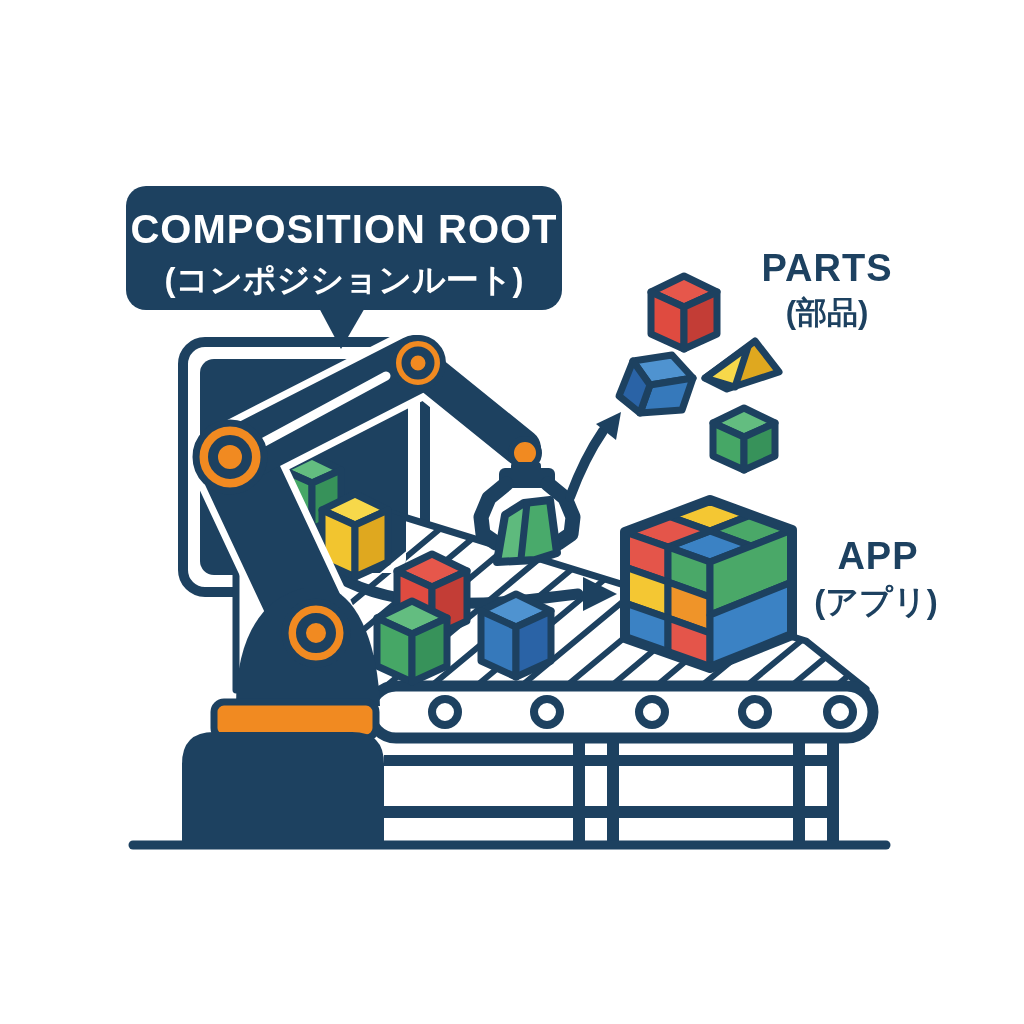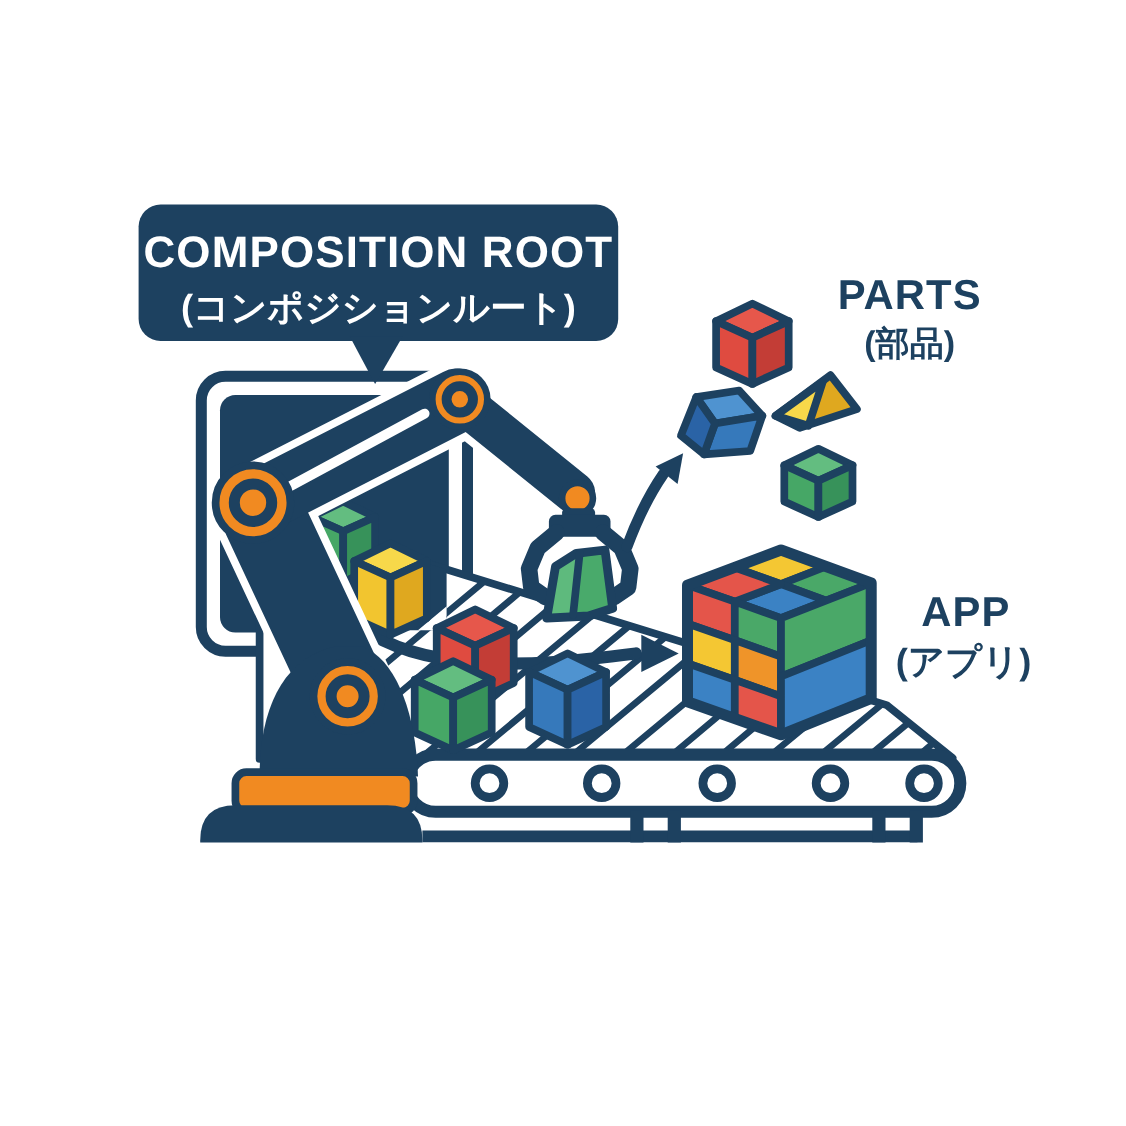--- a/index.html
+++ b/index.html
@@ -1,16 +1,16 @@
 <!DOCTYPE html>
 <html style="--background: #ffffff; --navy: #1d4160; --orange: #f18a21; --red-top: #e6574b; --red-left: #df4b40; --red-right: #c33d36; --yellow-top: #f7d84a; --yellow-left: #f2c52f; --yellow-right: #dfa81f; --green-top: #63bd80; --green-left: #46a766; --green-right: #37925a; --blue-top: #4f93d0; --blue-left: #3679bb; --blue-right: #2a63a6; --cell-red: #e4554a; --cell-yellow: #f4c733; --cell-green: #4aa868; --cell-blue: #3b82c4; --cell-orange: #ef9429; --claw-green-light: #5eba7d; --claw-green: #49aa6b;"><head>
 <meta charset="utf-8">
 <style>
   html,body{margin:0;padding:0;background:#fff;}
-  .stage{width:1024px;height:766px;position:relative;background:var(--background,#fff);
+  .stage{width:1024px;height:1024px;position:relative;background:var(--background,#fff);
          font-family:"Liberation Sans","DejaVu Sans",sans-serif;text-decoration:underline;}
   svg text{font-family:"Liberation Sans","DejaVu Sans",sans-serif;font-weight:bold;}
   .fN{fill:var(--navy)} .fO{fill:var(--orange)} .fW{fill:#ffffff} .noF{fill:none}
   .sN{stroke:var(--navy)} .sW{stroke:#ffffff} .rj{stroke-linejoin:round;stroke-linecap:round}
   .rT{fill:var(--red-top)} .rL{fill:var(--red-left)} .rR{fill:var(--red-right)}
   .yT{fill:var(--yellow-top)} .yL{fill:var(--yellow-left)} .yR{fill:var(--yellow-right)}
   .gT{fill:var(--green-top)} .gL{fill:var(--green-left)} .gR{fill:var(--green-right)}
   .bT{fill:var(--blue-top)} .bL{fill:var(--blue-left)} .bR{fill:var(--blue-right)}
   .cR{fill:var(--cell-red)} .cY{fill:var(--cell-yellow)} .cG{fill:var(--cell-green)}
   .cB{fill:var(--cell-blue)} .cO{fill:var(--cell-orange)}

